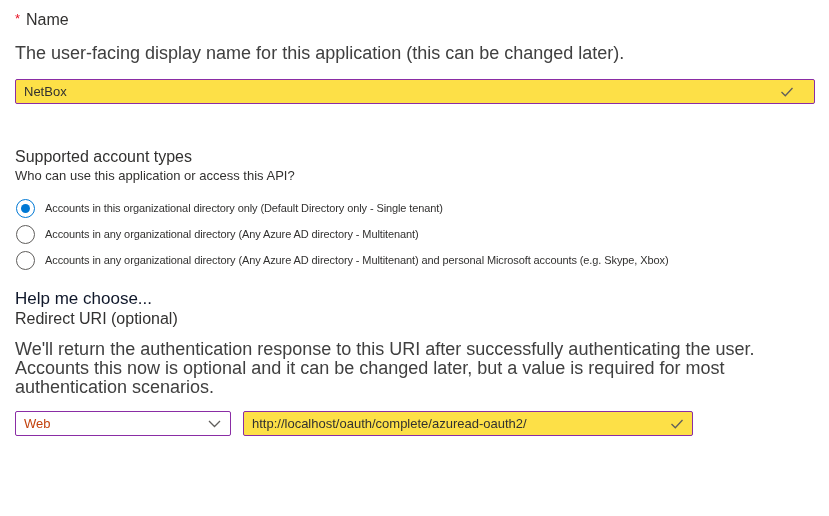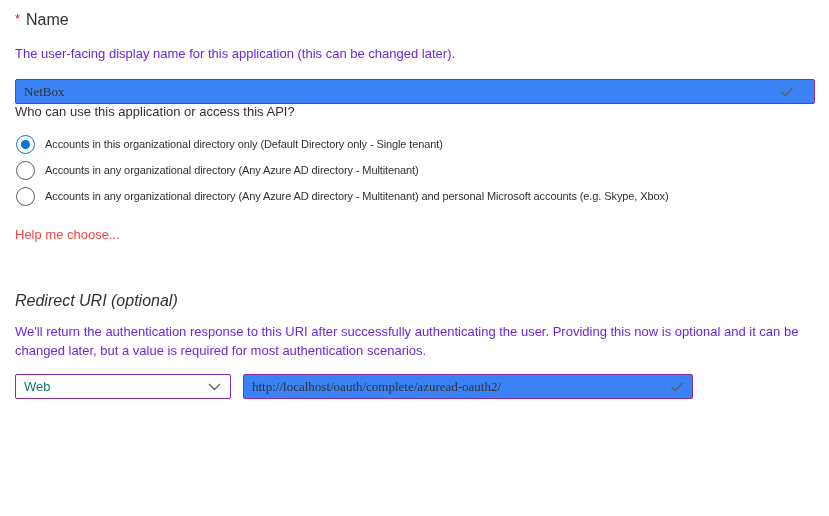--- a/index.html
+++ b/index.html
@@ -11,27 +11,27 @@
   }
   .page{padding:8px 26px 0 15px;}
 
   .section-title{
     font-size:16px;line-height:22px;font-weight:400;color:#323130;
   }
   .required{
     color:#e81123;font-size:13px;margin-right:6px;vertical-align:2px;
   }
   .desc{
-    font-size:13px;line-height:19px;color:#6d28d9;margin-top:13px;max-width:805px;
+    font-size:18px;line-height:19px;color:#404040;margin-top:13px;max-width:805px;
   }
 
   .input-wrap{position:relative;margin-top:16px;}
   .txt-input{
     box-sizing:border-box;height:25px;border:1px solid #8a2da5;border-radius:2px;
-    background:#3b82f6;font-family:Liberation Serif, serif;font-size:13px;color:#323130;
+    background:#fde047;font-family:Liberation Sans, sans-serif;font-size:13px;color:#323130;
     padding:0 26px 0 8px;outline:none;display:block;
   }
   .txt-input.full{width:800px;}
   .check{
     position:absolute;right:9px;top:50%;transform:translateY(-50%);
     display:flex;align-items:center;pointer-events:none;
   }
 
   .sect2-title{margin-top:42px;}
   .question{font-size:13px;line-height:16px;}
@@ -45,34 +45,34 @@
     border:1px solid #605e5c;background:#fff;margin:0 10px 0 1px;
     display:flex;align-items:center;justify-content:center;flex:0 0 auto;
   }
   .radio-row.selected .radio-circle{border-color:#0078d4;}
   .radio-row.selected .radio-circle::after{
     content:"";width:9px;height:9px;border-radius:50%;background:#0078d4;
   }
   .radio-label{font-size:11px;line-height:16px;white-space:nowrap;letter-spacing:-0.1px;}
 
   .help-link{
-    display:inline-block;margin-top:18px;font-size:13px;line-height:16px;
-    color:#ef4444;text-decoration:none;cursor:pointer;
+    display:inline-block;margin-top:18px;font-size:17px;line-height:16px;
+    color:#0f172a;text-decoration:none;cursor:pointer;
   }
 
-  .sect3-title{margin-top:47px;font-style:italic;}
+  .sect3-title{}
   .redirect-desc{margin-top:10px;line-height:19px;max-width:807px;}
 
   .uri-row{display:flex;margin-top:14px;align-items:center;}
   .dropdown{
     box-sizing:border-box;position:relative;width:216px;height:25px;
     border:1px solid #8a2da5;border-radius:2px;background:#fff;
     display:flex;align-items:center;padding:0 30px 0 8px;cursor:pointer;
   }
-  .dropdown-value{font-size:13px;color:#0f766e;}
+  .dropdown-value{font-size:13px;color:#c2410c;}
   .chevron{
     position:absolute;right:9px;top:50%;transform:translateY(-50%);
     display:flex;align-items:center;pointer-events:none;
   }
   .uri-input-wrap{margin-left:12px;margin-top:0;}
   .txt-input.uri{width:450px;}
 </style>
 </head>
 <body>
 
@@ -86,20 +86,21 @@
   <div class="input-wrap">
     <input class="txt-input full" type="text" value="NetBox" style="">
     <span class="check">
       <svg width="14" height="11" viewBox="0 0 14 11">
           <polyline points="1.5,5.5 5.3,9.3 12.5,1.5" fill="none" stroke="#605e5c" stroke-width="1.3"></polyline>
         </svg>
     </span>
   </div>
 
   
+  <div class="section-title sect2-title">Supported account types</div>
   <div class="question">Who can use this application or access this API?</div>
 
   <div class="radio-group">
     <div class="radio-row selected">
       <span class="radio-circle"></span>
       <span class="radio-label">Accounts in this organizational directory only (Default Directory only - Single tenant)</span>
     </div>
     <div class="radio-row">
       <span class="radio-circle"></span>
       <span class="radio-label">Accounts in any organizational directory (Any Azure AD directory - Multitenant)</span>
@@ -107,21 +108,21 @@
     <div class="radio-row">
       <span class="radio-circle"></span>
       <span class="radio-label">Accounts in any organizational directory (Any Azure AD directory - Multitenant) and personal Microsoft accounts (e.g. Skype, Xbox)</span>
     </div>
   </div>
 
   <a class="help-link">Help me choose...</a>
 
   
   <div class="section-title sect3-title">Redirect URI (optional)</div>
-  <div class="desc redirect-desc">We'll return the authentication response to this URI after successfully authenticating the user. Providing this now is optional and it can be changed later, but a value is required for most authentication scenarios.</div>
+  <div class="desc redirect-desc">We'll return the authentication response to this URI after successfully authenticating the user. Accounts this now is optional and it can be changed later, but a value is required for most authentication scenarios.</div>
 
   <div class="uri-row">
     <div class="dropdown">
       <span class="dropdown-value">Web</span>
       <span class="chevron">
         <svg width="13" height="9" viewBox="0 0 13 9">
             <polyline points="1,1.5 6.5,7 12,1.5" fill="none" stroke="#605e5c" stroke-width="1.3"></polyline>
           </svg>
       </span>
     </div>

